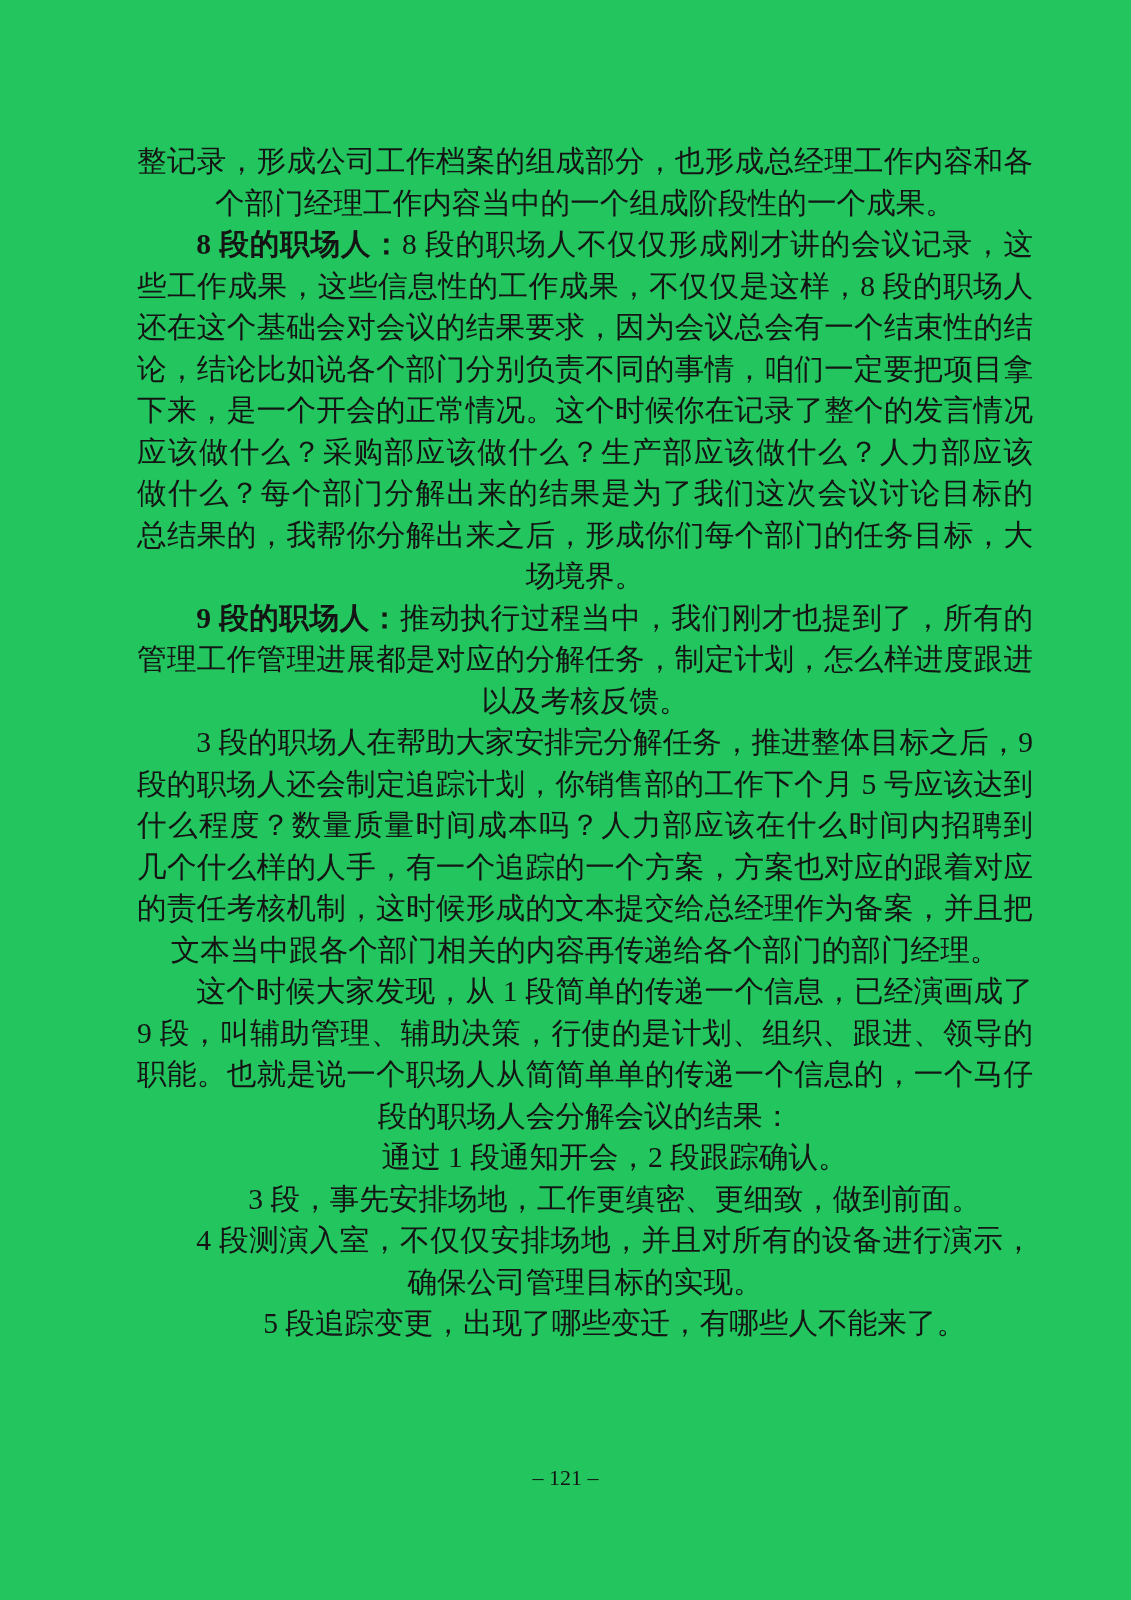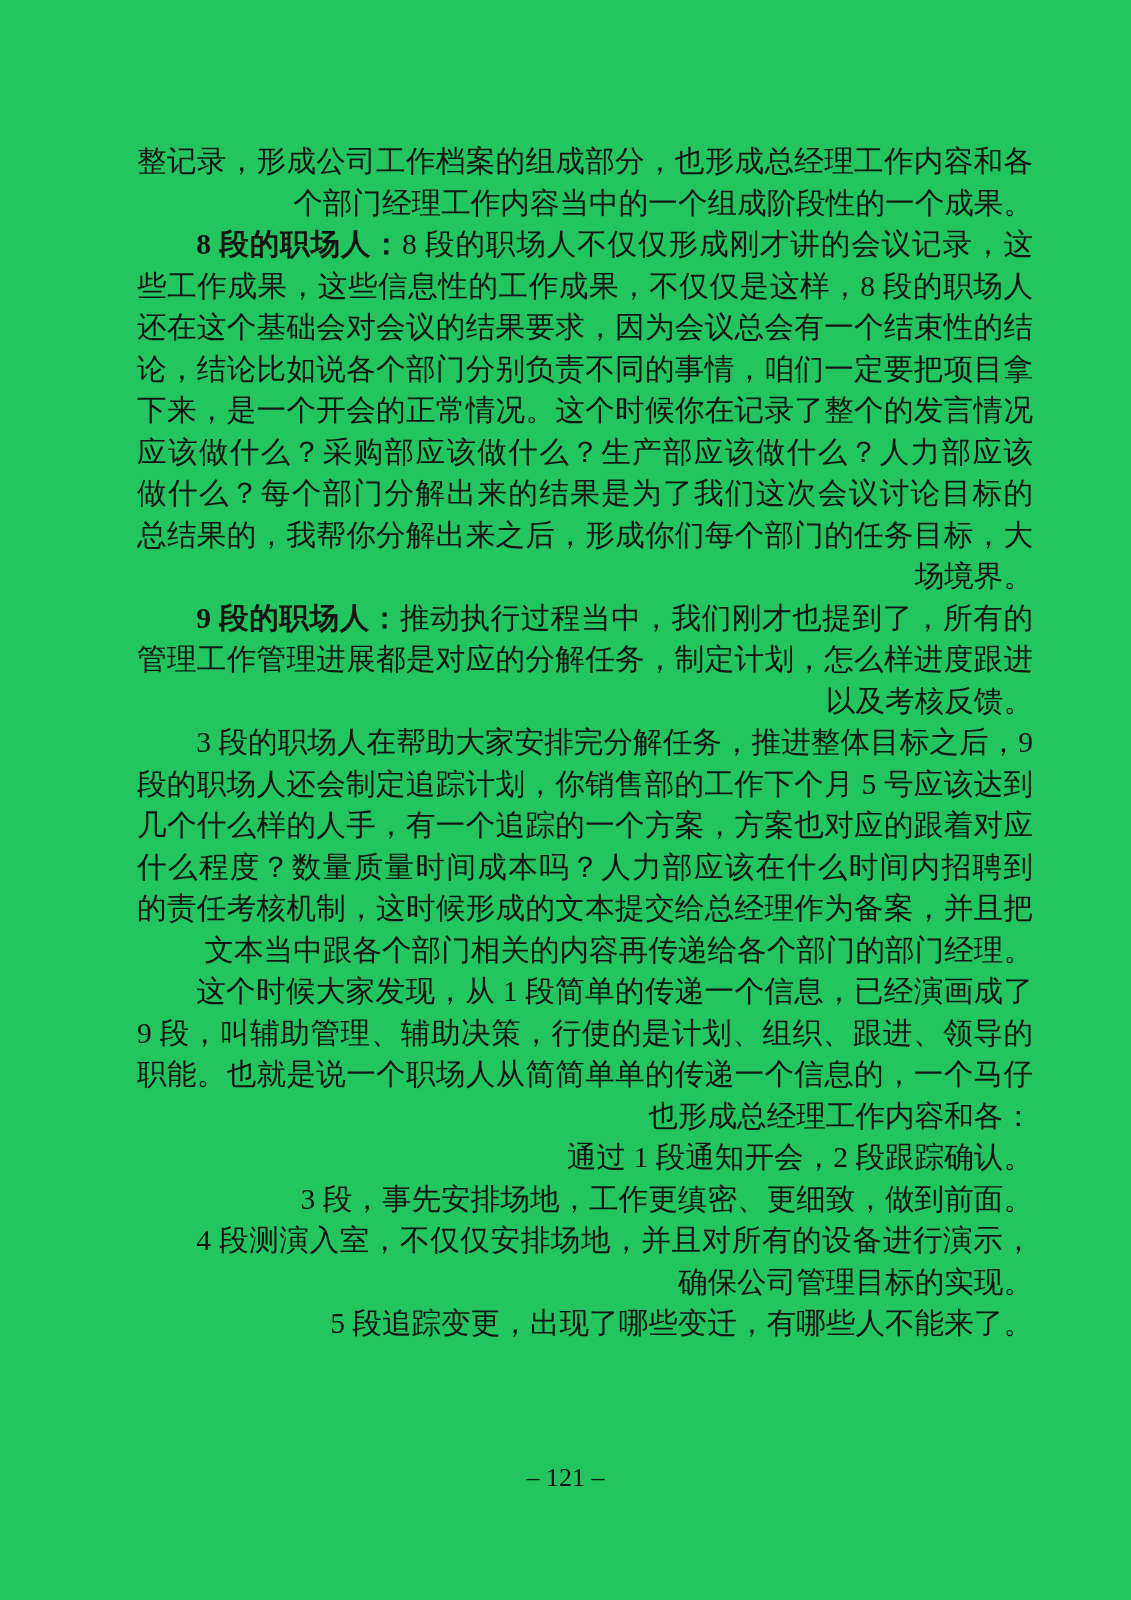--- a/index.html
+++ b/index.html
@@ -24,39 +24,39 @@
     position: absolute;
     left: 137px;
     top: 141px;
     width: 896px;
     font-size: 29.6px;
     line-height: 41.5px;
     letter-spacing: 0;
   }
   .line {
     height: 41.5px;
-    text-align: right;
+    text-align: center;
   }
   .line.justify {
     text-align: justify;
     text-align-last: justify;
   }
   .line.indent {
     text-indent: 59.2px;
   }
   .bold {
     font-weight: bold;
   }
   .footer {
     position: absolute;
     left: 0;
     top: 1462px;
     width: 1131px;
     text-align: center;
-    font-size: 26px;
+    font-size: 22px;
     line-height: 32px;
     color: #141414;
   }
 </style>
 </head>
 <body>
 
 <div class="page">
   <div class="text-block" id="text-block">
       <div class="line justify"><span class="">整记录，形成公司工作档案的组成部分，也形成总经理工作内容和各</span></div>
@@ -68,28 +68,28 @@
       <div class="line justify"><span class="">下来，是一个开会的正常情况。这个时候你在记录了整个的发言情况</span></div>
       <div class="line justify"><span class="">应该做什么？采购部应该做什么？生产部应该做什么？人力部应该</span></div>
       <div class="line justify"><span class="">做什么？每个部门分解出来的结果是为了我们这次会议讨论目标的</span></div>
       <div class="line justify"><span class="">总结果的，我帮你分解出来之后，形成你们每个部门的任务目标，大</span></div>
       <div class="line"><span class="">场境界。</span></div>
       <div class="line justify indent"><span class="bold">9 段的职场人：</span><span class="">推动执行过程当中，我们刚才也提到了，所有的</span></div>
       <div class="line justify"><span class="">管理工作管理进展都是对应的分解任务，制定计划，怎么样进度跟进</span></div>
       <div class="line"><span class="">以及考核反馈。</span></div>
       <div class="line justify indent"><span class="">3 段的职场人在帮助大家安排完分解任务，推进整体目标之后，9</span></div>
       <div class="line justify"><span class="">段的职场人还会制定追踪计划，你销售部的工作下个月 5 号应该达到</span></div>
+      <div class="line justify"><span class="">什么程度？数量质量时间成本吗？人力部应该在什么时间内招聘到</span></div>
       <div class="line justify"><span class="">几个什么样的人手，有一个追踪的一个方案，方案也对应的跟着对应</span></div>
-      <div class="line justify"><span class="">什么程度？数量质量时间成本吗？人力部应该在什么时间内招聘到</span></div>
       <div class="line justify"><span class="">的责任考核机制，这时候形成的文本提交给总经理作为备案，并且把</span></div>
       <div class="line"><span class="">文本当中跟各个部门相关的内容再传递给各个部门的部门经理。</span></div>
       <div class="line justify indent"><span class="">这个时候大家发现，从 1 段简单的传递一个信息，已经演画成了</span></div>
       <div class="line justify"><span class="">9 段，叫辅助管理、辅助决策，行使的是计划、组织、跟进、领导的</span></div>
       <div class="line justify"><span class="">职能。也就是说一个职场人从简简单单的传递一个信息的，一个马仔</span></div>
-      <div class="line"><span class="">也形成总经理工作内容和各：</span></div>
+      <div class="line"><span class="">段的职场人会分解会议的结果：</span></div>
       <div class="line indent"><span class="">通过 1 段通知开会，2 段跟踪确认。</span></div>
       <div class="line indent"><span class="">3 段，事先安排场地，工作更缜密、更细致，做到前面。</span></div>
       <div class="line justify indent"><span class="">4 段测演入室，不仅仅安排场地，并且对所有的设备进行演示，</span></div>
       <div class="line"><span class="">确保公司管理目标的实现。</span></div>
       <div class="line indent"><span class="">5 段追踪变更，出现了哪些变迁，有哪些人不能来了。</span></div>
     </div>
   <div class="footer">
     <span>– 121 –</span>
   </div>
 </div>

